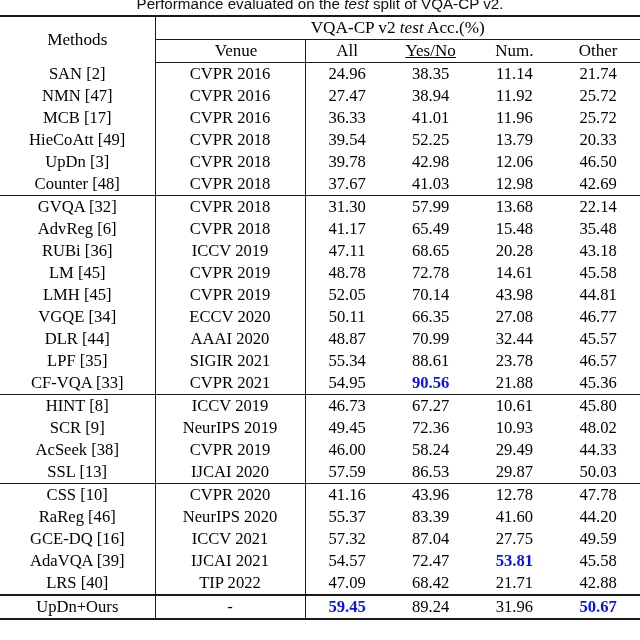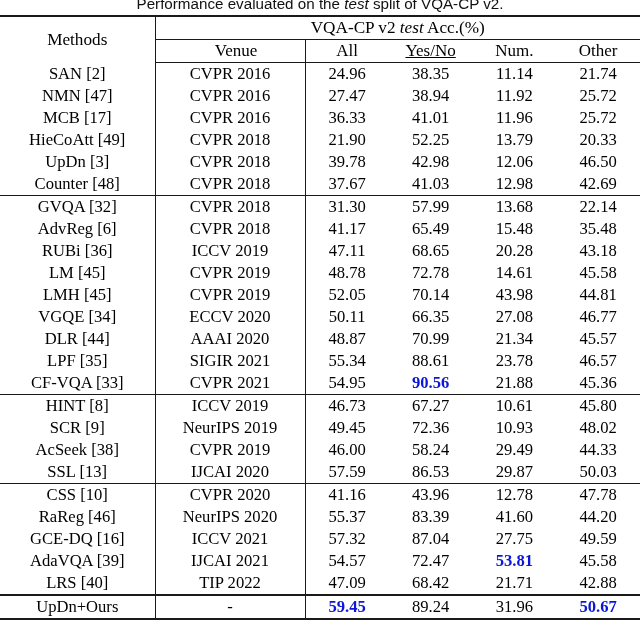--- a/index.html
+++ b/index.html
@@ -144,21 +144,21 @@
           <td>MCB [17]</td>
           <td class="sep">CVPR 2016</td>
           <td class="sep">36.33</td>
           <td>41.01</td>
           <td>11.96</td>
           <td>25.72</td>
         </tr>
         <tr>
           <td>HieCoAtt [49]</td>
           <td class="sep">CVPR 2018</td>
-          <td class="sep">21.90</td>
+          <td class="sep">39.54</td>
           <td>52.25</td>
           <td>13.79</td>
           <td>20.33</td>
         </tr>
         <tr>
           <td>UpDn [3]</td>
           <td class="sep">CVPR 2018</td>
           <td class="sep">39.78</td>
           <td>42.98</td>
           <td>12.06</td>
@@ -218,21 +218,21 @@
           <td class="sep">50.11</td>
           <td>66.35</td>
           <td>27.08</td>
           <td>46.77</td>
         </tr>
         <tr>
           <td>DLR [44]</td>
           <td class="sep">AAAI 2020</td>
           <td class="sep">48.87</td>
           <td>70.99</td>
-          <td>21.34</td>
+          <td>32.44</td>
           <td>45.57</td>
         </tr>
         <tr>
           <td>LPF [35]</td>
           <td class="sep">SIGIR 2021</td>
           <td class="sep">55.34</td>
           <td>88.61</td>
           <td>23.78</td>
           <td>46.57</td>
         </tr>

